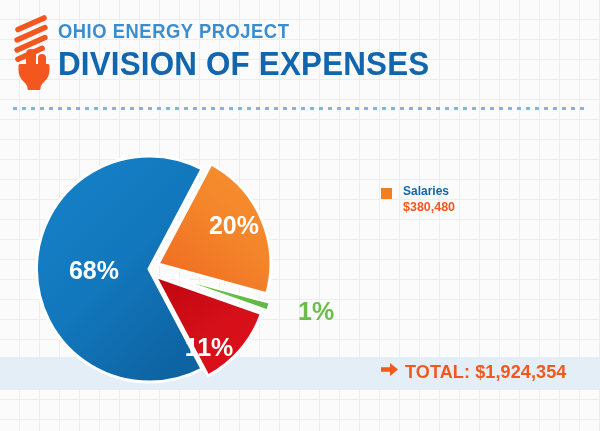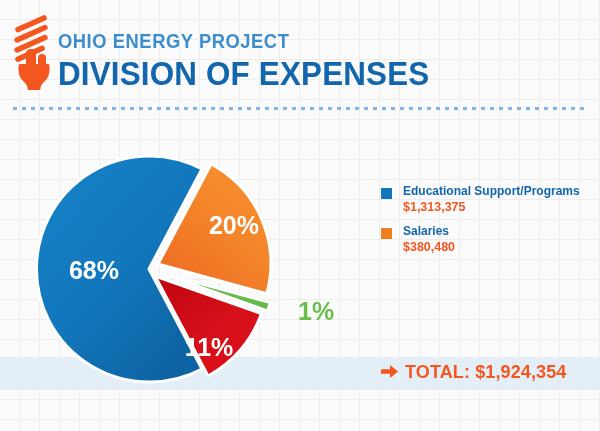--- a/index.html
+++ b/index.html
@@ -33,21 +33,21 @@
   #logo-bulb {
     position: absolute;
     left: 12px;
     top: 14px;
     width: 44px;
     height: 76px;
   }
   #title-block {
     position: absolute;
     left: 58px;
-    top: 32px;
+    top: 22px;
   }
   #eyebrow-title {
     font-size: 19.5px;
     font-weight: bold;
     letter-spacing: 0.6px;
     color: #3c8dce;
     line-height: 1;
     white-space: nowrap;
     transform: scaleX(0.94);
     transform-origin: left center;
@@ -138,21 +138,21 @@
     transform: scaleX(0.96);
     transform-origin: left center;
   }
 
   
   #total-row {
     position: absolute;
     left: 381px;
     top: 362px;
     display: flex;
-    align-items: center;
+    align-items: flex-start;
     gap: 7px;
   }
   #total-arrow-icon {
     width: 17px;
     height: 15px;
     flex: 0 0 auto;
   }
   #total-text {
     font-size: 19px;
     font-weight: bold;
@@ -236,25 +236,20 @@
       <text class="slice-label white" x="218" y="110" text-anchor="middle">20%</text>
 
       <text class="slice-label" x="282" y="196" text-anchor="start" fill="#6abf4b">1%</text>
 
       <text class="slice-label white" x="193" y="232" text-anchor="middle">11%</text>
     </svg>
   </div>
 
   <div id="legend">
 
-    <div class="legend-row">
-      <span class="legend-swatch" style="background:#1277bc"></span>
-      <div class="legend-label">Educational Support/Programs</div>
-      <div class="legend-value">$1,313,375</div>
-    </div>
 
     <div class="legend-row">
       <span class="legend-swatch" style="background:#f07f22"></span>
       <div class="legend-label">Salaries</div>
       <div class="legend-value">$380,480</div>
     </div>
 
 
 
   </div>

